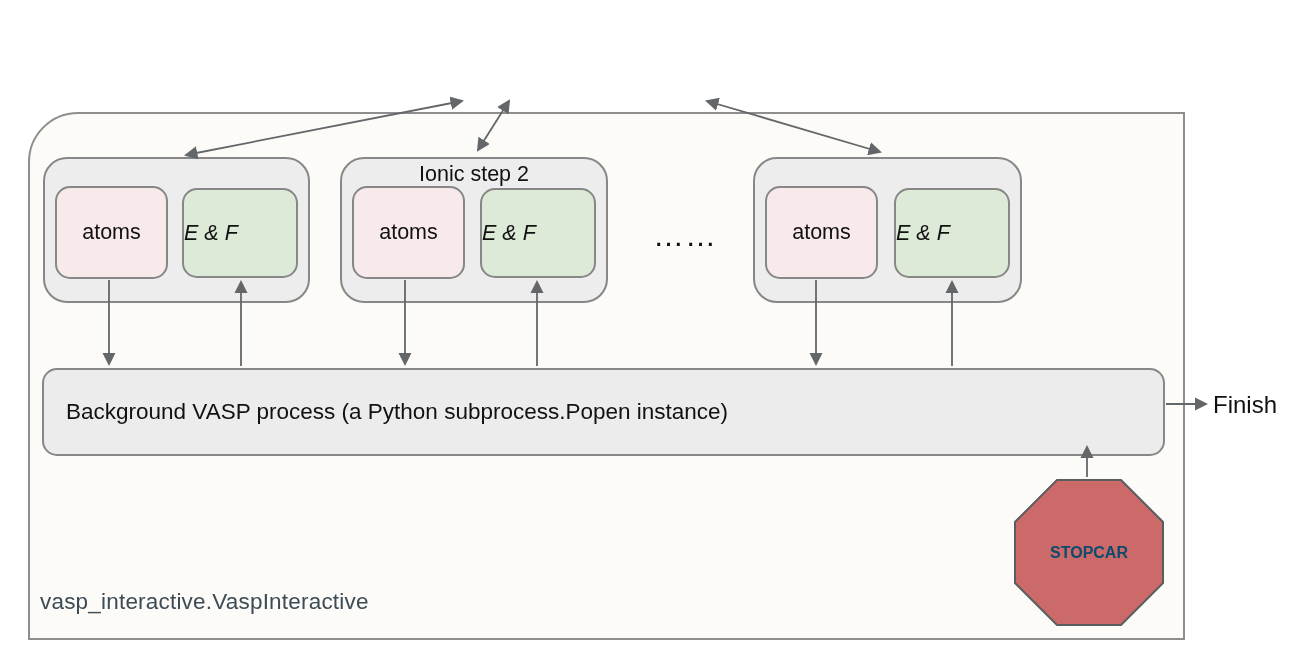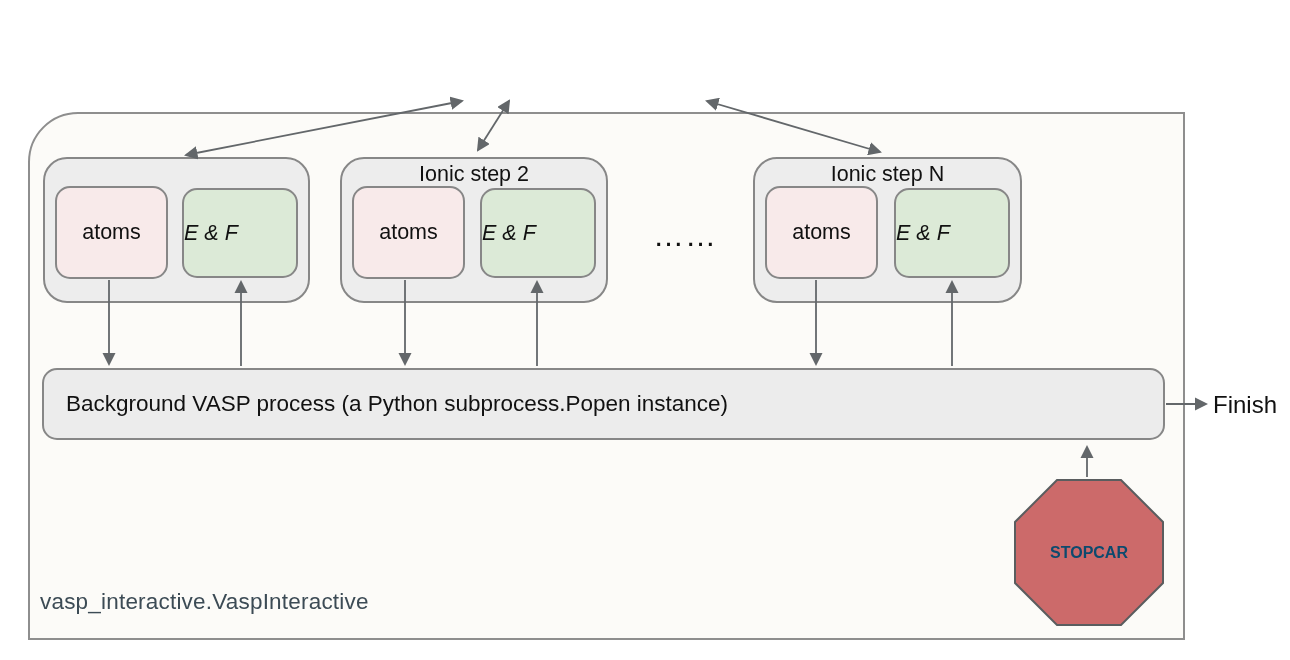--- a/index.html
+++ b/index.html
@@ -68,21 +68,21 @@
     display:flex;align-items:center;justify-content:flex-start;
     font-size:21.5px;font-style:italic;
   }
 
   .dots{
     position:absolute;left:638px;top:218px;width:94px;text-align:center;
     font-size:31px;letter-spacing:1px;color:#111;
   }
 
   .process-bar{
-    position:absolute;left:42px;top:368px;width:1123px;height:72px;
+    position:absolute;left:42px;top:368px;width:1123px;height:88px;
     background:var(--bar-fill);
     border:2px solid var(--border-gray);border-radius:15px;
     display:flex;align-items:center;
     padding-left:22px;font-size:22.5px;
   }
 
   .finish-label{
     position:absolute;left:1213px;top:391px;font-size:24px;
   }
 
@@ -120,21 +120,20 @@
       <span>atoms</span>
     </div>
     <div class="ef-box">
       <span>E &amp; F</span>
     </div>
   </div>
 
   <div class="dots">……</div>
 
   <div class="ionic-step s3">
-    <div class="step-title">Ionic step N</div>
     <div class="atoms-box">
       <span>atoms</span>
     </div>
     <div class="ef-box">
       <span>E &amp; F</span>
     </div>
   </div>
 
   <div class="process-bar">
     <span>Background VASP process (a Python subprocess.Popen instance)</span>

